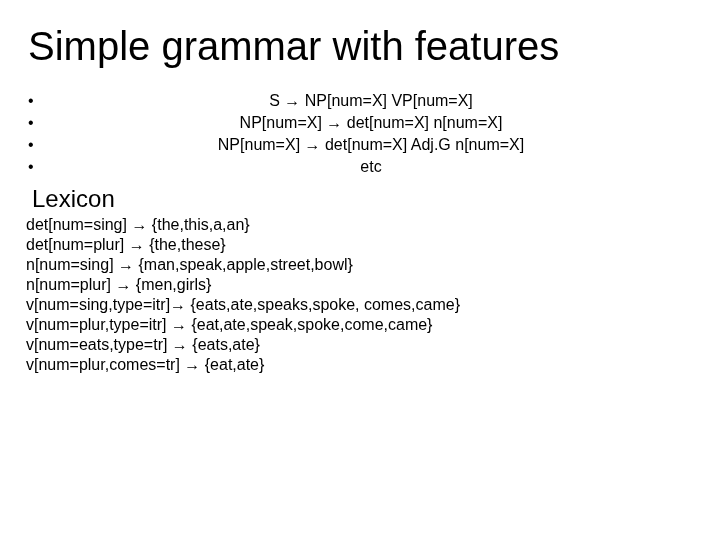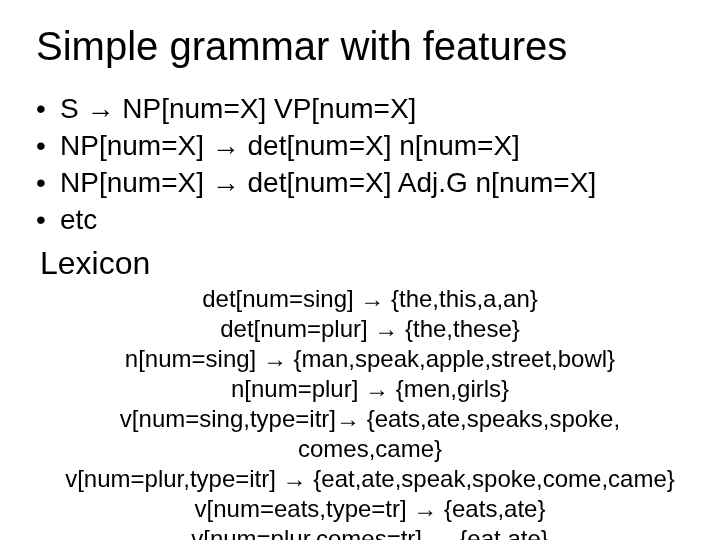--- a/index.html
+++ b/index.html
@@ -8,55 +8,55 @@
     width: 720px;
     height: 540px;
     background: #fff;
     font-family: Arial, Helvetica, sans-serif;
     color: #000;
   }
   .slide {
     box-sizing: border-box;
     width: 720px;
     height: 540px;
-    padding: 18px 30px 20px 30px;
+    padding: 18px 30px 20px 22px;
   }
   .title {
     font-size: 40px;
     font-weight: 400;
     margin: 6px 0 22px 6px;
     letter-spacing: 0px;
   }
   ul.rules {
     list-style: none;
     margin: 0 0 4px 0;
     padding: 0 0 0 4px;
-    font-size: 28px;
+    font-size: 16px;
     line-height: 1.25;
+    text-align: center;
   }
   ul.rules li {
     margin: 0 0 2px 0;
     padding-left: 26px;
     position: relative;
   }
   ul.rules li::before {
     content: "•";
     position: absolute;
     left: 2px;
     top: 0;
   }
   .section-label {
-    font-size: 32px;
+    font-size: 24px;
     margin: 8px 0 2px 10px;
   }
   .lexicon {
-    font-size: 24px;
+    font-size: 16px;
     line-height: 1.25;
-    margin-left: 20px;
-    text-align: center;
+    margin-left: 4px;
   }
   .lexicon div {
     margin: 0;
   }
 </style>
 </head>
 <body>
 
 <div class="slide">
   <div class="title">Simple grammar with features</div>

